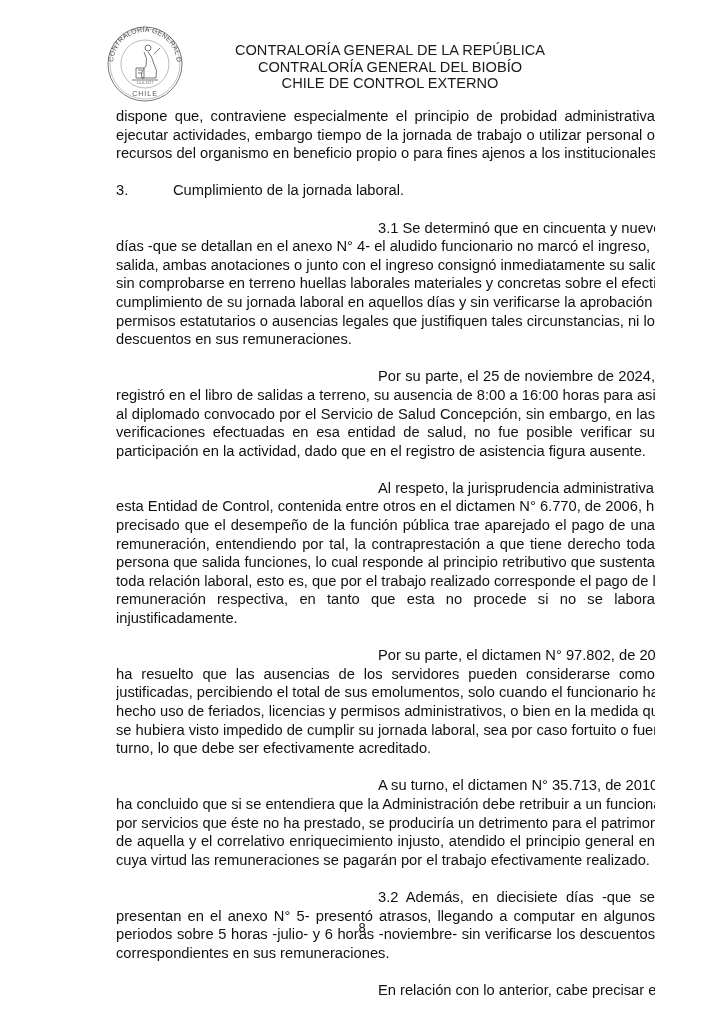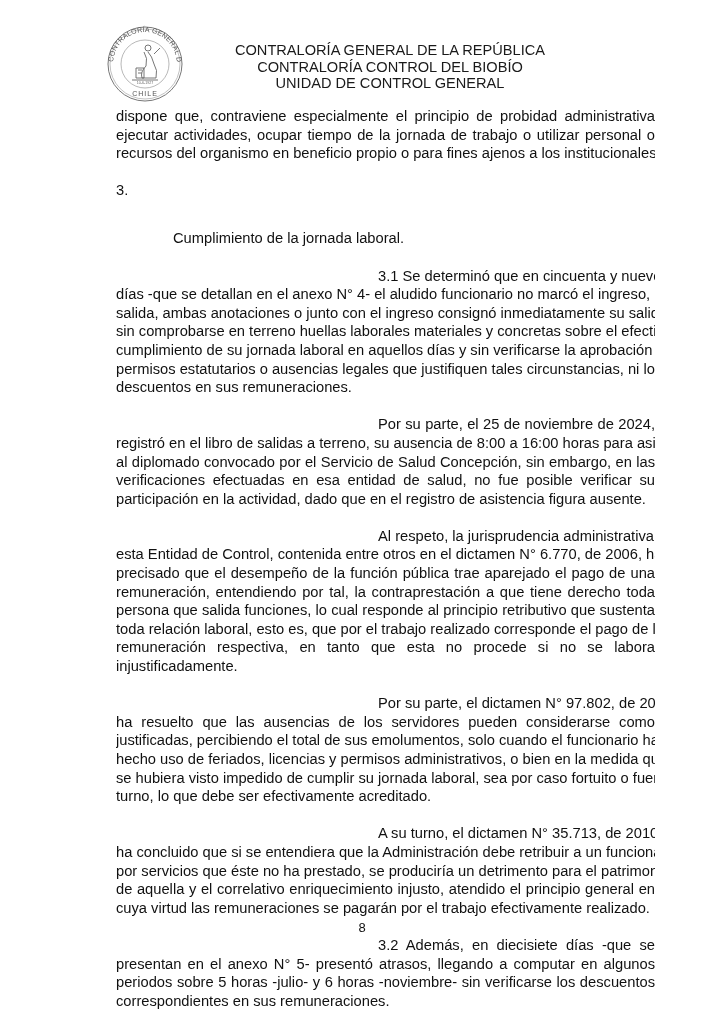--- a/index.html
+++ b/index.html
@@ -4,21 +4,21 @@
 <style>
   html, body { margin: 0; padding: 0; background: #ffffff; }
   body { width: 724px; height: 1024px; position: relative; overflow: hidden; font-family: "Liberation Sans", sans-serif; color: #111; }
   .seal { position: absolute; left: 96px; top: 24px; width: 98px; height: 80px; }
   .header { position: absolute; left: 200px; top: 42px; width: 380px; text-align: center; font-size: 14.6px; line-height: 16.5px; color: #1a1a1a; }
   .body { position: absolute; left: 116px; top: 107px; width: 539px; font-size: 14.7px; line-height: 18.6px; }
   .p { margin: 0; text-align: justify; }
   .gap { height: 18.6px; }
   .heading { display: flex; }
   .heading .num { width: 36px; }
-  .heading .txt { flex: 1; margin-top: 48px; }
+  .heading .txt { flex: 1; }
   .line { display: block; text-align: justify; text-align-last: justify; white-space: nowrap; overflow: hidden; }
   .line.last { text-align-last: left; }
   .line.first { padding-left: 262px; }
   .page-num { position: absolute; left: 0; width: 724px; top: 920px; text-align: center; font-size: 13px; }
 </style>
 </head>
 <body>
 
 <div class="seal">
   <svg width="98" height="80" viewBox="0 0 98 80">
@@ -41,29 +41,29 @@
       <path d="M58 30 l6 -6"></path>
       <path d="M36 56 l26 0"></path>
     </g>
     <text x="49" y="60" text-anchor="middle" font-family="'Liberation Sans', sans-serif" font-size="3.6" fill="#666">10-6-1927</text>
     <text x="49" y="72" text-anchor="middle" font-family="'Liberation Sans', sans-serif" font-size="7" fill="#555" letter-spacing="1">CHILE</text>
   </svg>
 </div>
 
 <div class="header">
   <div>CONTRALORÍA GENERAL DE LA REPÚBLICA</div>
-  <div>CONTRALORÍA CONTROL DEL BIOBÍO</div>
-  <div>UNIDAD DE CONTROL GENERAL</div>
+  <div>CONTRALORÍA GENERAL DEL BIOBÍO</div>
+  <div>CHILE DE CONTROL EXTERNO</div>
 </div>
 
 <div class="body">
 
   <div class="p">
     <span class="line">dispone que, contraviene especialmente el principio de probidad administrativa</span>
-    <span class="line">ejecutar actividades, ocupar tiempo de la jornada de trabajo o utilizar personal o</span>
+    <span class="line">ejecutar actividades, embargo tiempo de la jornada de trabajo o utilizar personal o</span>
     <span class="line last">recursos del organismo en beneficio propio o para fines ajenos a los institucionales.</span>
   </div>
   <div class="gap"></div>
 
   <div class="heading">
     <span class="num">3.</span>
     <span class="txt" style="padding-left:21px">Cumplimiento de la jornada laboral.</span>
   </div>
   <div class="gap"></div>
 

